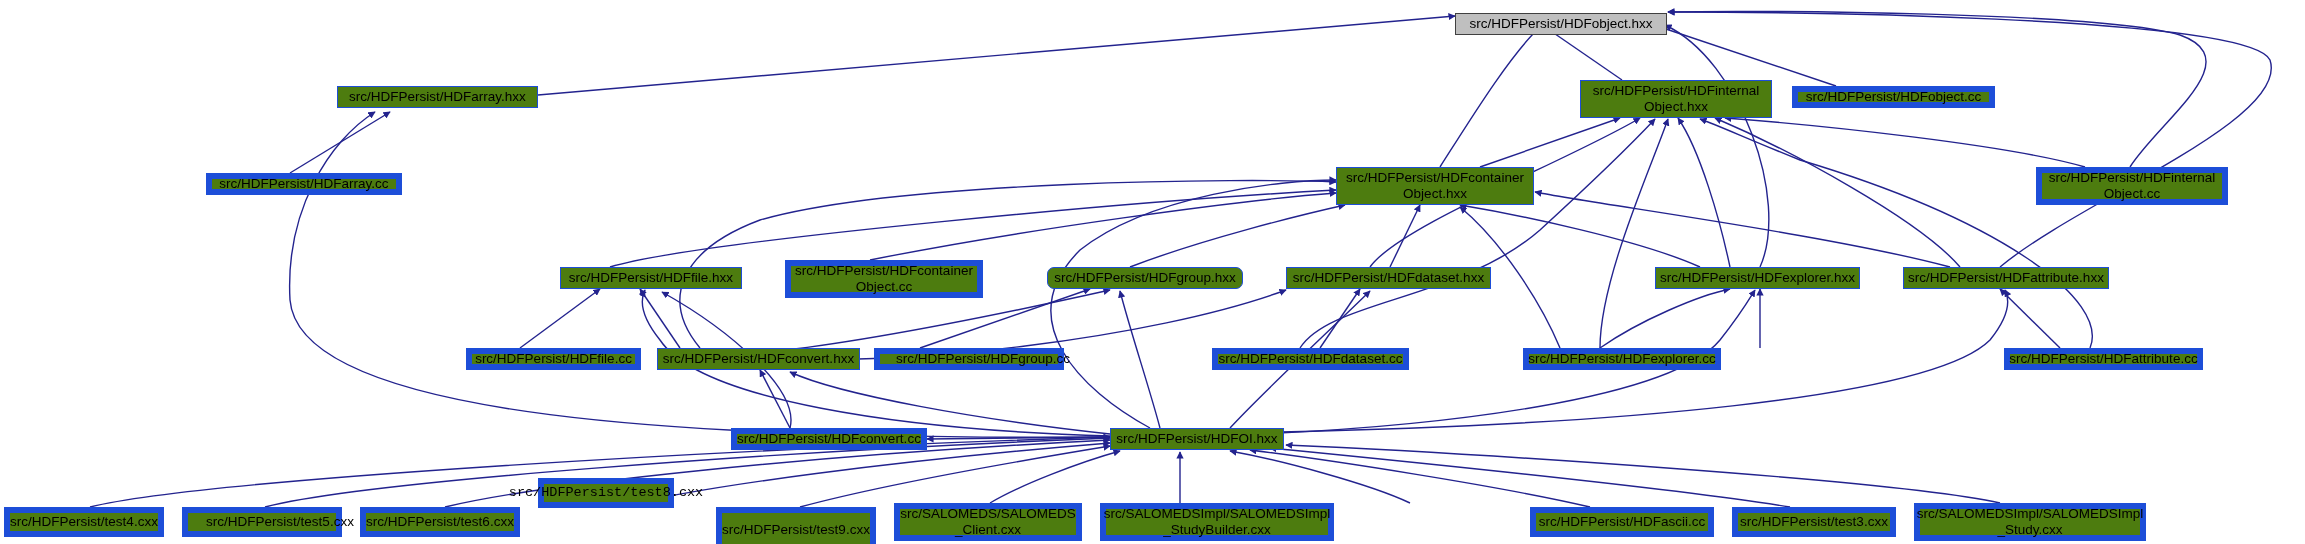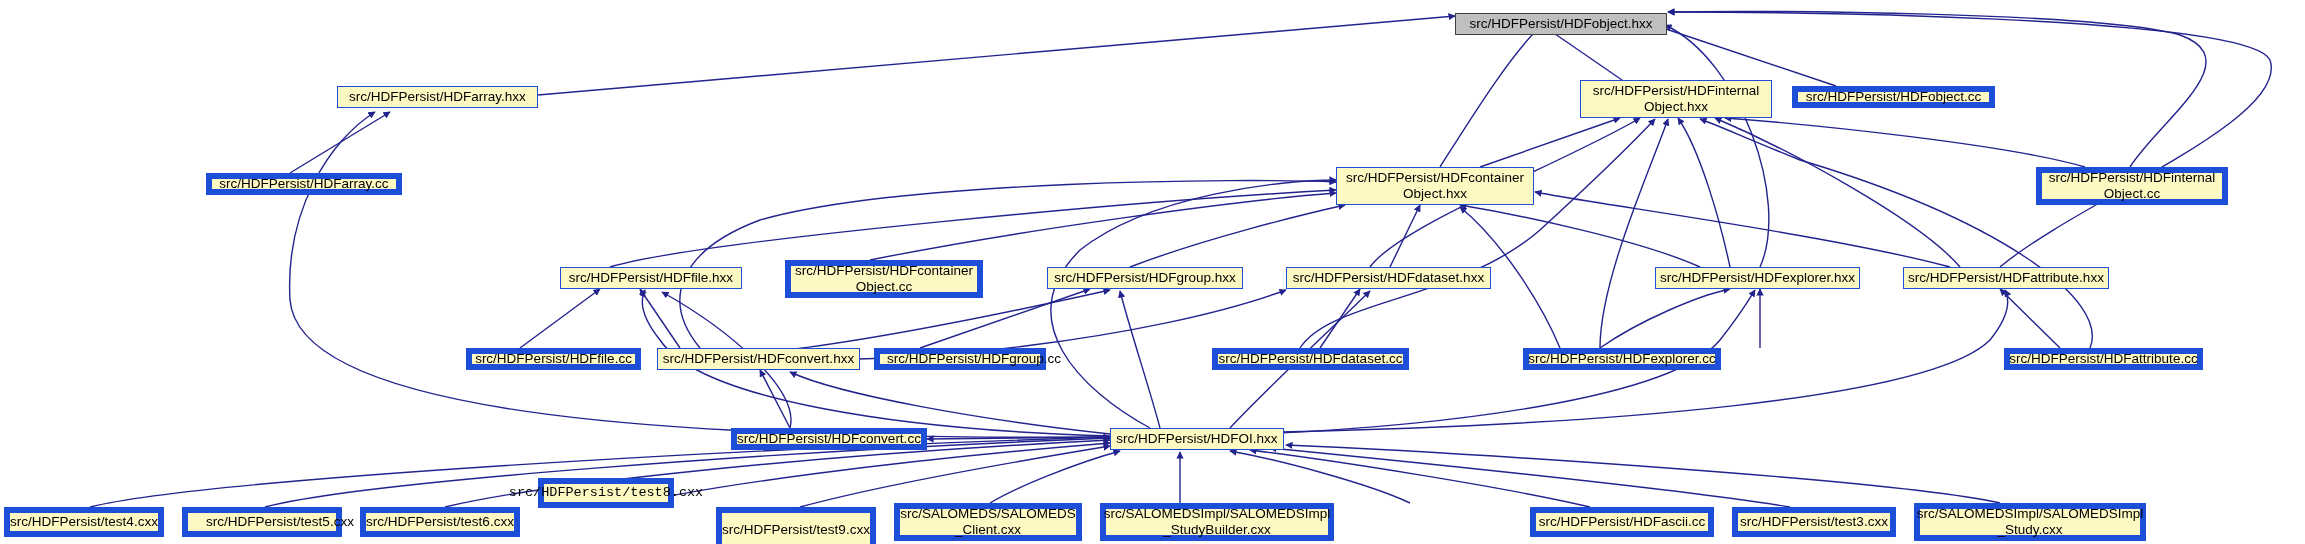--- a/index.html
+++ b/index.html
@@ -9,21 +9,21 @@
     height:544px;
     background:#ffffff;
     font-family:"Liberation Sans", sans-serif;
     overflow:hidden;
   }
   #edges{position:absolute;left:0;top:0;width:2305px;height:544px;}
   .node{
     position:absolute;
     box-sizing:border-box;
     border:6px solid #1d4ed8;
-    background:#fef9c3;
+    background:#4d7c0f;
     color:#000000;
     font-size:13.5px;
     line-height:1.18;
     display:flex;
     align-items:center;
     justify-content:center;
     text-align:center;
     white-space:pre-line;
     padding:0 4px;
     z-index:5;
@@ -110,27 +110,27 @@
 Object.hxx</div>
       <div class="node" title="src/HDFPersist/HDFobject.cc" style="left: 1792px; top: 86px; width: 203px; height: 22px;">src/HDFPersist/HDFobject.cc</div>
       <div class="node" title="src/HDFPersist/HDFarray.cc" style="left: 206px; top: 173px; width: 196px; height: 22px;">src/HDFPersist/HDFarray.cc</div>
       <div class="node hdr" title="src/HDFPersist/HDFcontainerObject.hxx" style="left: 1336px; top: 167px; width: 198px; height: 38px;">src/HDFPersist/HDFcontainer
 Object.hxx</div>
       <div class="node" title="src/HDFPersist/HDFinternalObject.cc" style="left: 2036px; top: 167px; width: 192px; height: 38px;">src/HDFPersist/HDFinternal
 Object.cc</div>
       <div class="node hdr" title="src/HDFPersist/HDFfile.hxx" style="left: 560px; top: 267px; width: 182px; height: 22px;">src/HDFPersist/HDFfile.hxx</div>
       <div class="node" title="src/HDFPersist/HDFcontainerObject.cc" style="left: 785px; top: 260px; width: 198px; height: 38px;">src/HDFPersist/HDFcontainer
 Object.cc</div>
-      <div class="node hdr" title="src/HDFPersist/HDFgroup.hxx" style="left: 1047px; top: 267px; width: 196px; height: 22px;">src/HDFPersist/HDFgroup.hxx</div>
+      <div class="node hdr" title="src/HDFPersist/HDFgroup.hxx" style="left: 1047px; top: 267px; width: 196px; height: 22px; border-radius: 7px;">src/HDFPersist/HDFgroup.hxx</div>
       <div class="node hdr" title="src/HDFPersist/HDFdataset.hxx" style="left: 1286px; top: 267px; width: 205px; height: 22px;">src/HDFPersist/HDFdataset.hxx</div>
       <div class="node hdr" title="src/HDFPersist/HDFexplorer.hxx" style="left: 1655px; top: 267px; width: 205px; height: 22px;">src/HDFPersist/HDFexplorer.hxx</div>
       <div class="node hdr" title="src/HDFPersist/HDFattribute.hxx" style="left: 1903px; top: 267px; width: 206px; height: 22px;">src/HDFPersist/HDFattribute.hxx</div>
       <div class="node" title="src/HDFPersist/HDFfile.cc" style="left: 466px; top: 348px; width: 175px; height: 22px;">src/HDFPersist/HDFfile.cc</div>
       <div class="node hdr" title="src/HDFPersist/HDFconvert.hxx" style="left: 657px; top: 348px; width: 203px; height: 22px;">src/HDFPersist/HDFconvert.hxx</div>
-      <div class="node" title="src/HDFPersist/HDFgroup.cc" style="left: 874px; top: 348px; width: 172px; height: 22px; padding-left: 32px;">src/HDFPersist/HDFgroup.cc</div>
+      <div class="node" title="src/HDFPersist/HDFgroup.cc" style="left: 874px; top: 348px; width: 190px; height: 22px; padding-left: 32px;">src/HDFPersist/HDFgroup.cc</div>
       <div class="node" title="src/HDFPersist/HDFdataset.cc" style="left: 1212px; top: 348px; width: 197px; height: 22px;">src/HDFPersist/HDFdataset.cc</div>
       <div class="node" title="src/HDFPersist/HDFexplorer.cc" style="left: 1523px; top: 348px; width: 198px; height: 22px;">src/HDFPersist/HDFexplorer.cc</div>
       <div class="node" title="src/HDFPersist/HDFattribute.cc" style="left: 2004px; top: 348px; width: 199px; height: 22px;">src/HDFPersist/HDFattribute.cc</div>
       <div class="node" title="src/HDFPersist/HDFconvert.cc" style="left: 731px; top: 428px; width: 196px; height: 22px;">src/HDFPersist/HDFconvert.cc</div>
       <div class="node hdr" title="src/HDFPersist/HDFOI.hxx" style="left: 1110px; top: 428px; width: 174px; height: 22px;">src/HDFPersist/HDFOI.hxx</div>
       <div class="node" title="src/HDFPersist/test4.cxx" style="left: 4px; top: 507px; width: 160px; height: 30px;">src/HDFPersist/test4.cxx</div>
       <div class="node" title="src/HDFPersist/test5.cxx" style="left: 182px; top: 507px; width: 160px; height: 30px; padding-left: 40px;">src/HDFPersist/test5.cxx</div>
       <div class="node" title="src/HDFPersist/test6.cxx" style="left: 360px; top: 507px; width: 160px; height: 30px;">src/HDFPersist/test6.cxx</div>
       <div class="node" title="src/HDFPersist/test8.cxx" style="left: 538px; top: 478px; width: 136px; height: 30px; font-family: Liberation Mono, monospace;">src/HDFPersist/test8.cxx</div>
       <div class="node" title="src/HDFPersist/test9.cxx" style="left: 716px; top: 507px; width: 160px; height: 46px;">src/HDFPersist/test9.cxx</div>

